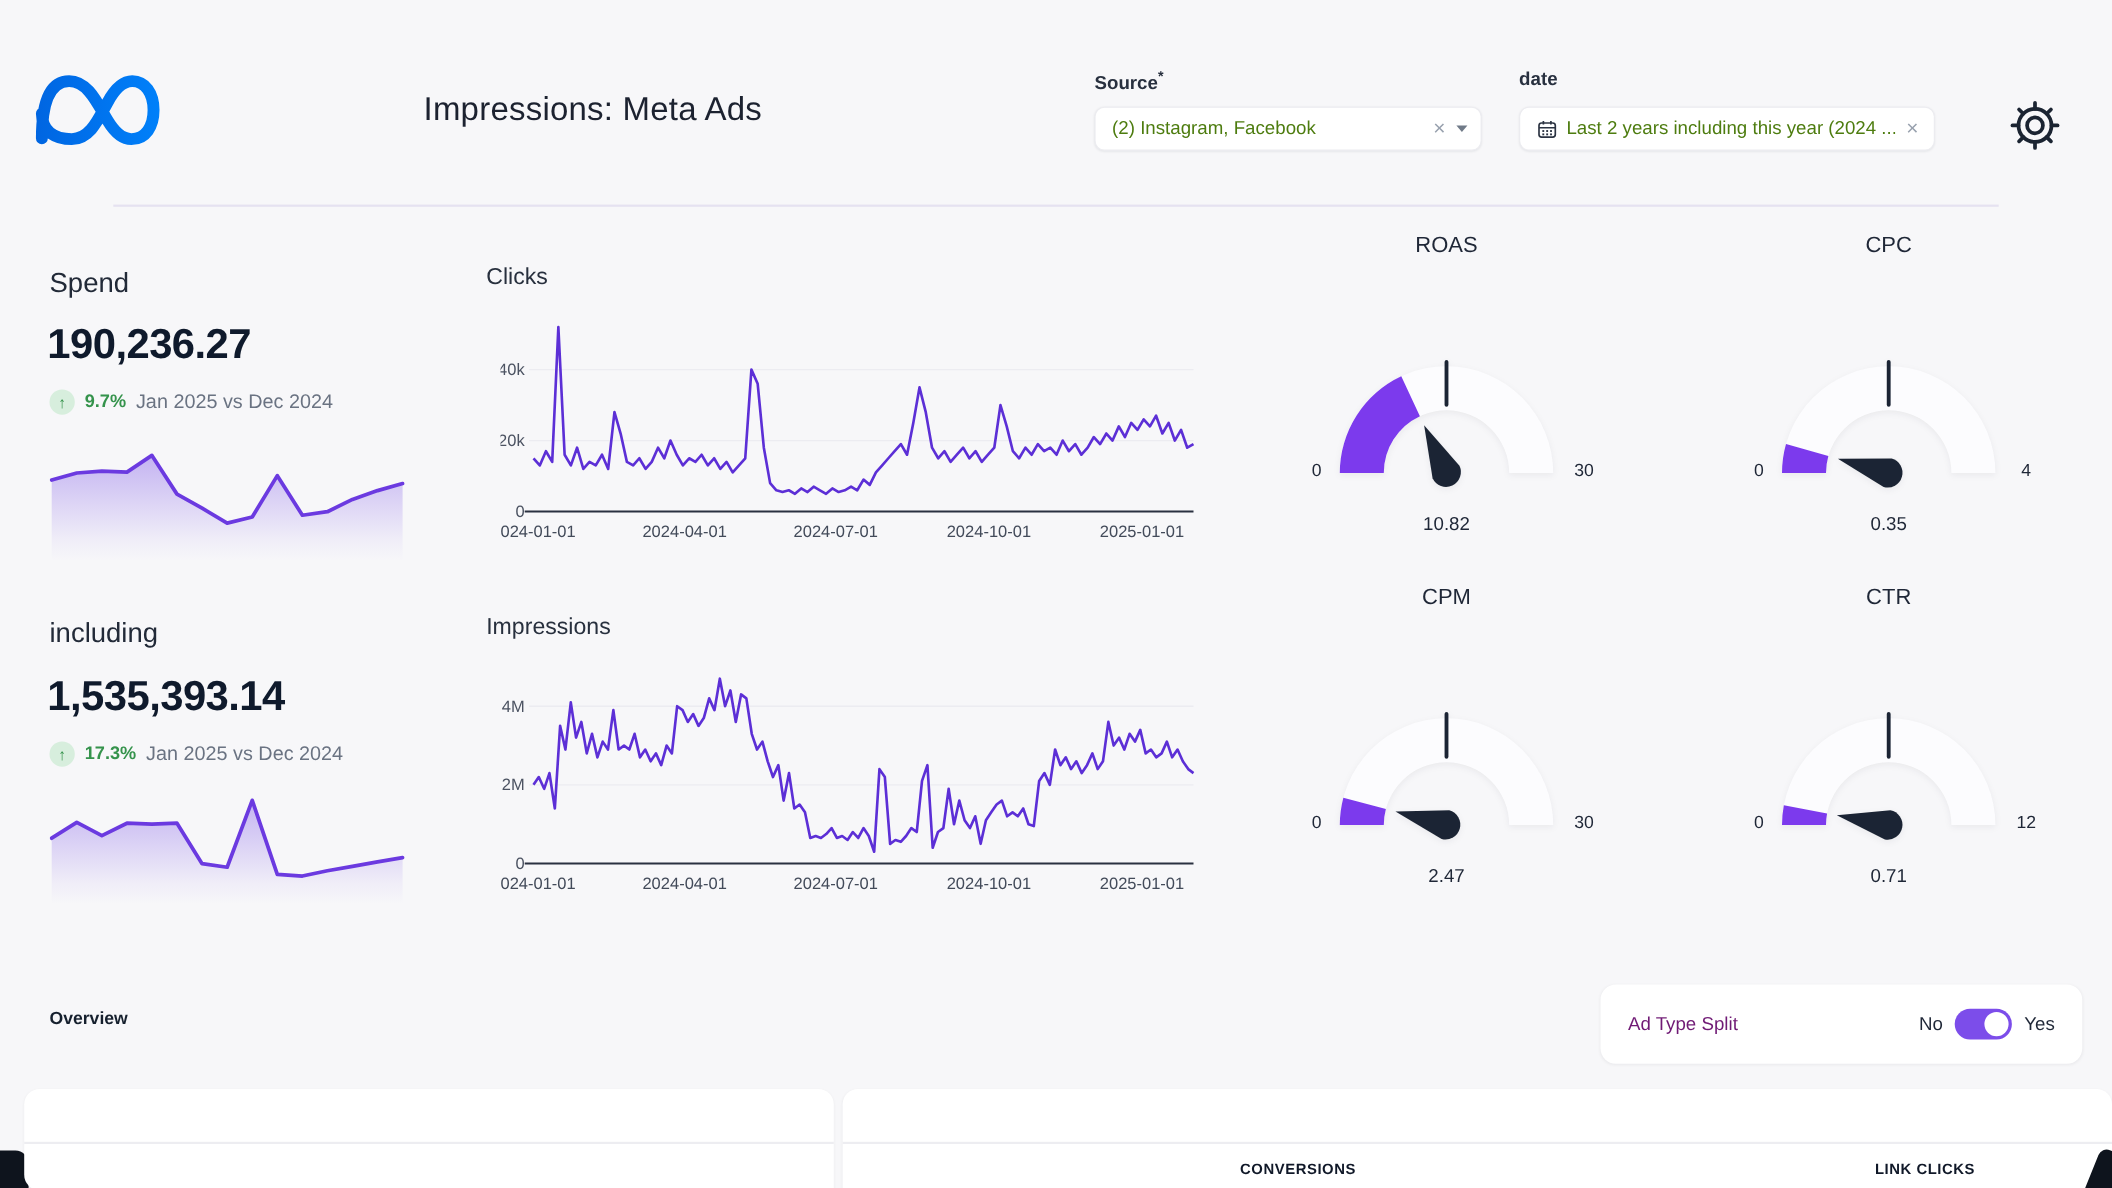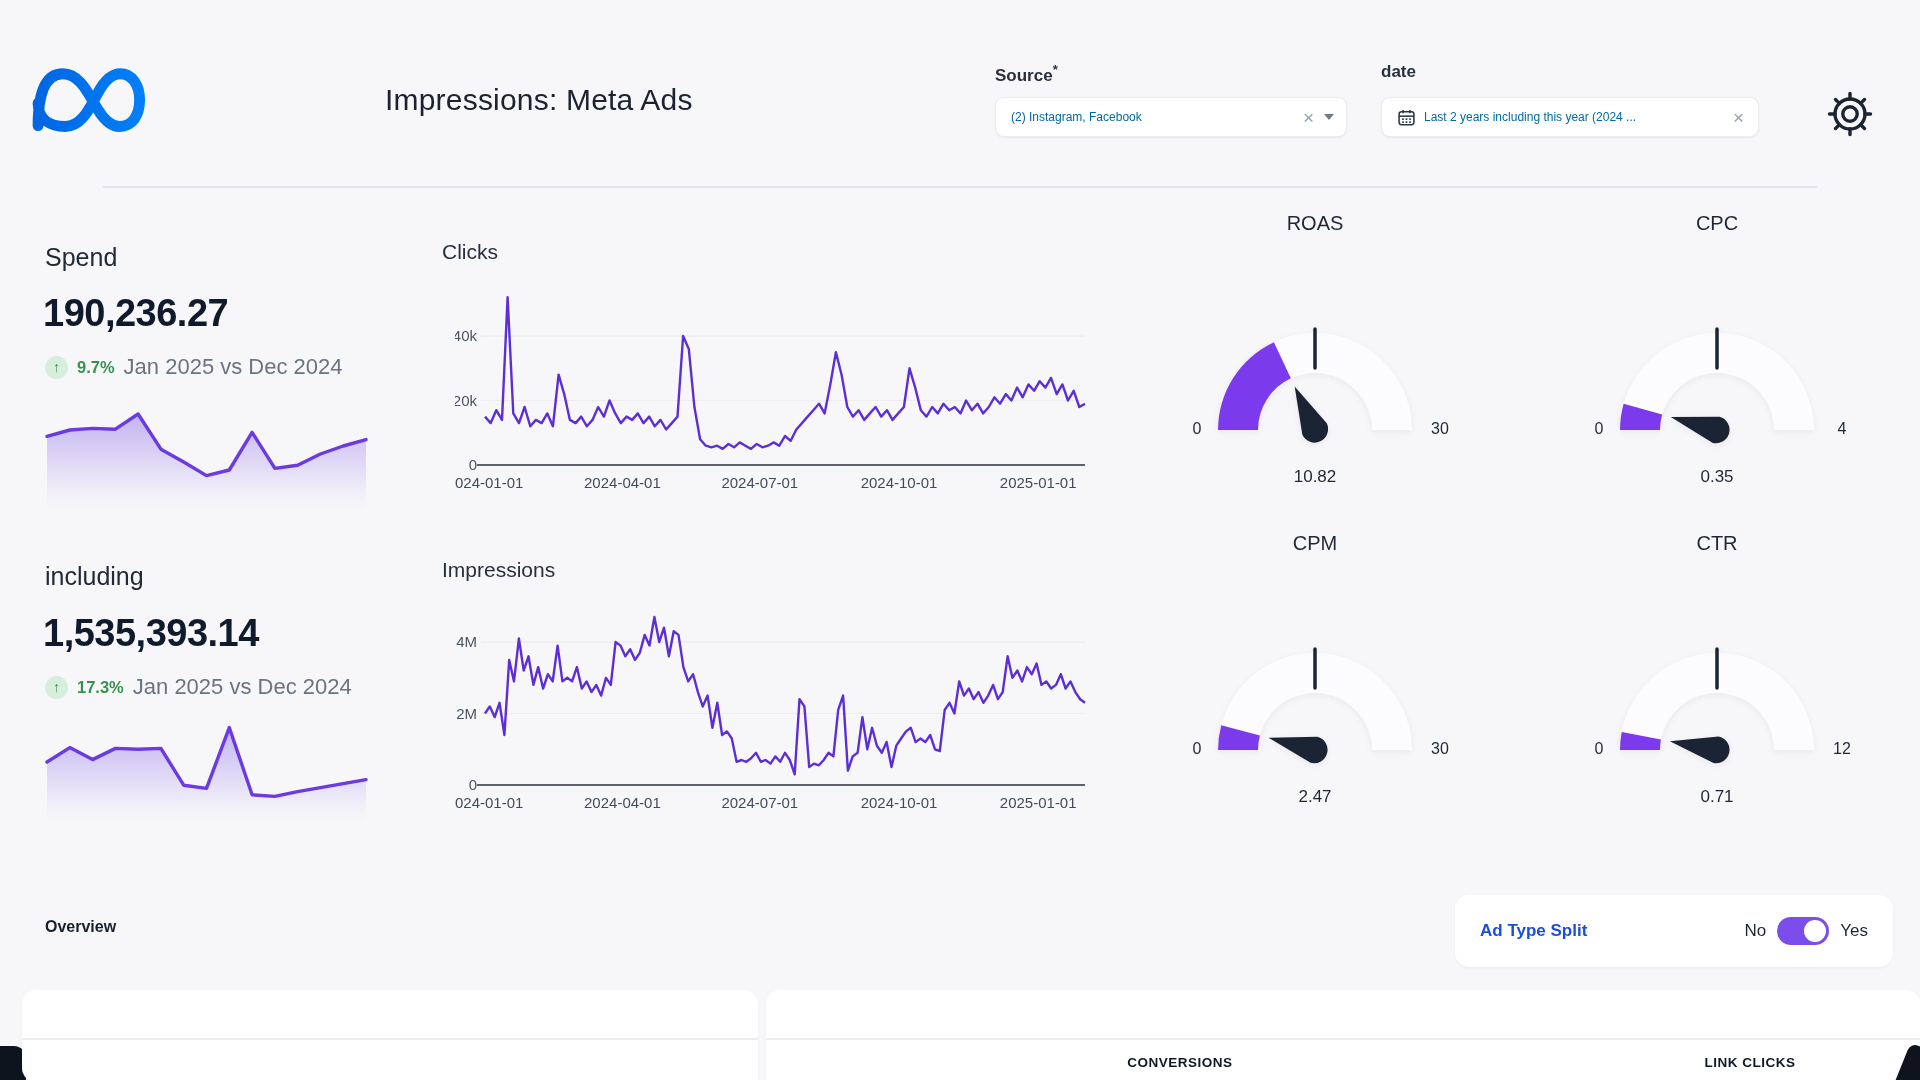--- a/index.html
+++ b/index.html
@@ -8,35 +8,35 @@
   .page { position:relative; width:1920px; height:1080px; background:#f7f7f9; overflow:hidden; }
   .abs { position:absolute; }
 
   
   .page-title { font-size:30px; color:#1c2230; letter-spacing:.2px; }
   .filter-label { font-size:17px; font-weight:600; color:#28303f; }
   .filter-label sup { font-size:13px; }
   .dropdown { background:#fff; border:1px solid #ececf0; border-radius:9px;
               box-shadow:0 1px 2px rgba(16,24,40,.07); display:flex; align-items:center;
               height:40px; padding:0 12px 0 15px; gap:8px; cursor:pointer; }
-  .dropdown .val { font-size:12px; color:#0369a1; white-space:nowrap; overflow:hidden; flex:1; }
+  .dropdown .val { font-size:17px; color:#4d7c0f; white-space:nowrap; overflow:hidden; flex:1; }
   .clear-x { color:#98a1ae; font-size:19px; line-height:1; padding:0 2px; }
   .caret { width:0; height:0; border-left:5px solid transparent; border-right:5px solid transparent;
            border-top:6px solid #707a88; }
 
   .hdr-divider { height:2px; background:#e5e2f1; }
 
   
   .kpi-label { font-size:25px; color:#222a38; }
   .kpi-value { font-size:38px; font-weight:700; color:#0f1a2c; letter-spacing:-.5px; }
   .kpi-delta { display:flex; align-items:center; gap:9px; }
   .delta-circle { width:23px; height:23px; border-radius:50%; background:#d7eedd; color:#35934c;
                   font-size:14px; display:flex; align-items:center; justify-content:center; }
   .delta-pct { font-size:16.5px; font-weight:600; color:#35934c; }
-  .delta-cmp { font-size:22px; color:#6a7382;text-align:right; }
+  .delta-cmp { font-size:18px; color:#6a7382;text-align:right; }
 
   
   .chart-title { font-size:21px; color:#28303e; }
   .tick-y { font-size:15px; fill:#4c5362; }
   .tick-x { font-size:15px; fill:#434b5a; }
 
   
   .gauge-card { width:300px; height:295px; }
   .gauge-title { position:absolute; left:0; top:0; width:100%; text-align:center;
                  font-size:20px; font-weight:500; color:#1f2737; }
@@ -44,21 +44,21 @@
   .gauge-min,.gauge-max { position:absolute; top:208px; width:44px; text-align:center;
                  font-size:16px; color:#1f2737; }
   .gauge-min { left:10px; } .gauge-max { left:253px; }
   .gauge-value { position:absolute; top:255px; width:100%; text-align:center;
                  font-size:17px; color:#1f2737; }
 
   
   .overview-title { font-size:16px; font-weight:700; color:#16202e; }
   .adsplit-card { background:#fff; border-radius:14px; box-shadow:0 1px 3px rgba(16,24,40,.06);
                   display:flex; align-items:center; padding:0 25px; }
-  .adsplit-label { font-size:17px; font-weight:700; color:#1d4ed8; flex:1; }
+  .adsplit-label { font-size:17px; font-weight:400; color:#701a75; flex:1; }
   .toggle-word { font-size:17px; color:#1f2737;text-align:center; }
   .toggle { width:52px; height:28px; border-radius:14px; background:#7c4dea; position:relative;
             margin:0 11px; cursor:pointer; }
   .toggle .knob { position:absolute; right:3px; top:3px; width:22px; height:22px;
                   border-radius:50%; background:#fff; }
   .panel { background:#fff; box-shadow:0 1px 3px rgba(16,24,40,.05); }
   .panel-divider { background:#ededf1; height:2px; }
   .tbl-header { font-size:13.5px; font-weight:600; letter-spacing:.5px; color:#101828;
                 text-align:center; width:200px; }
   .corner-dark { background:#0e141d; }

